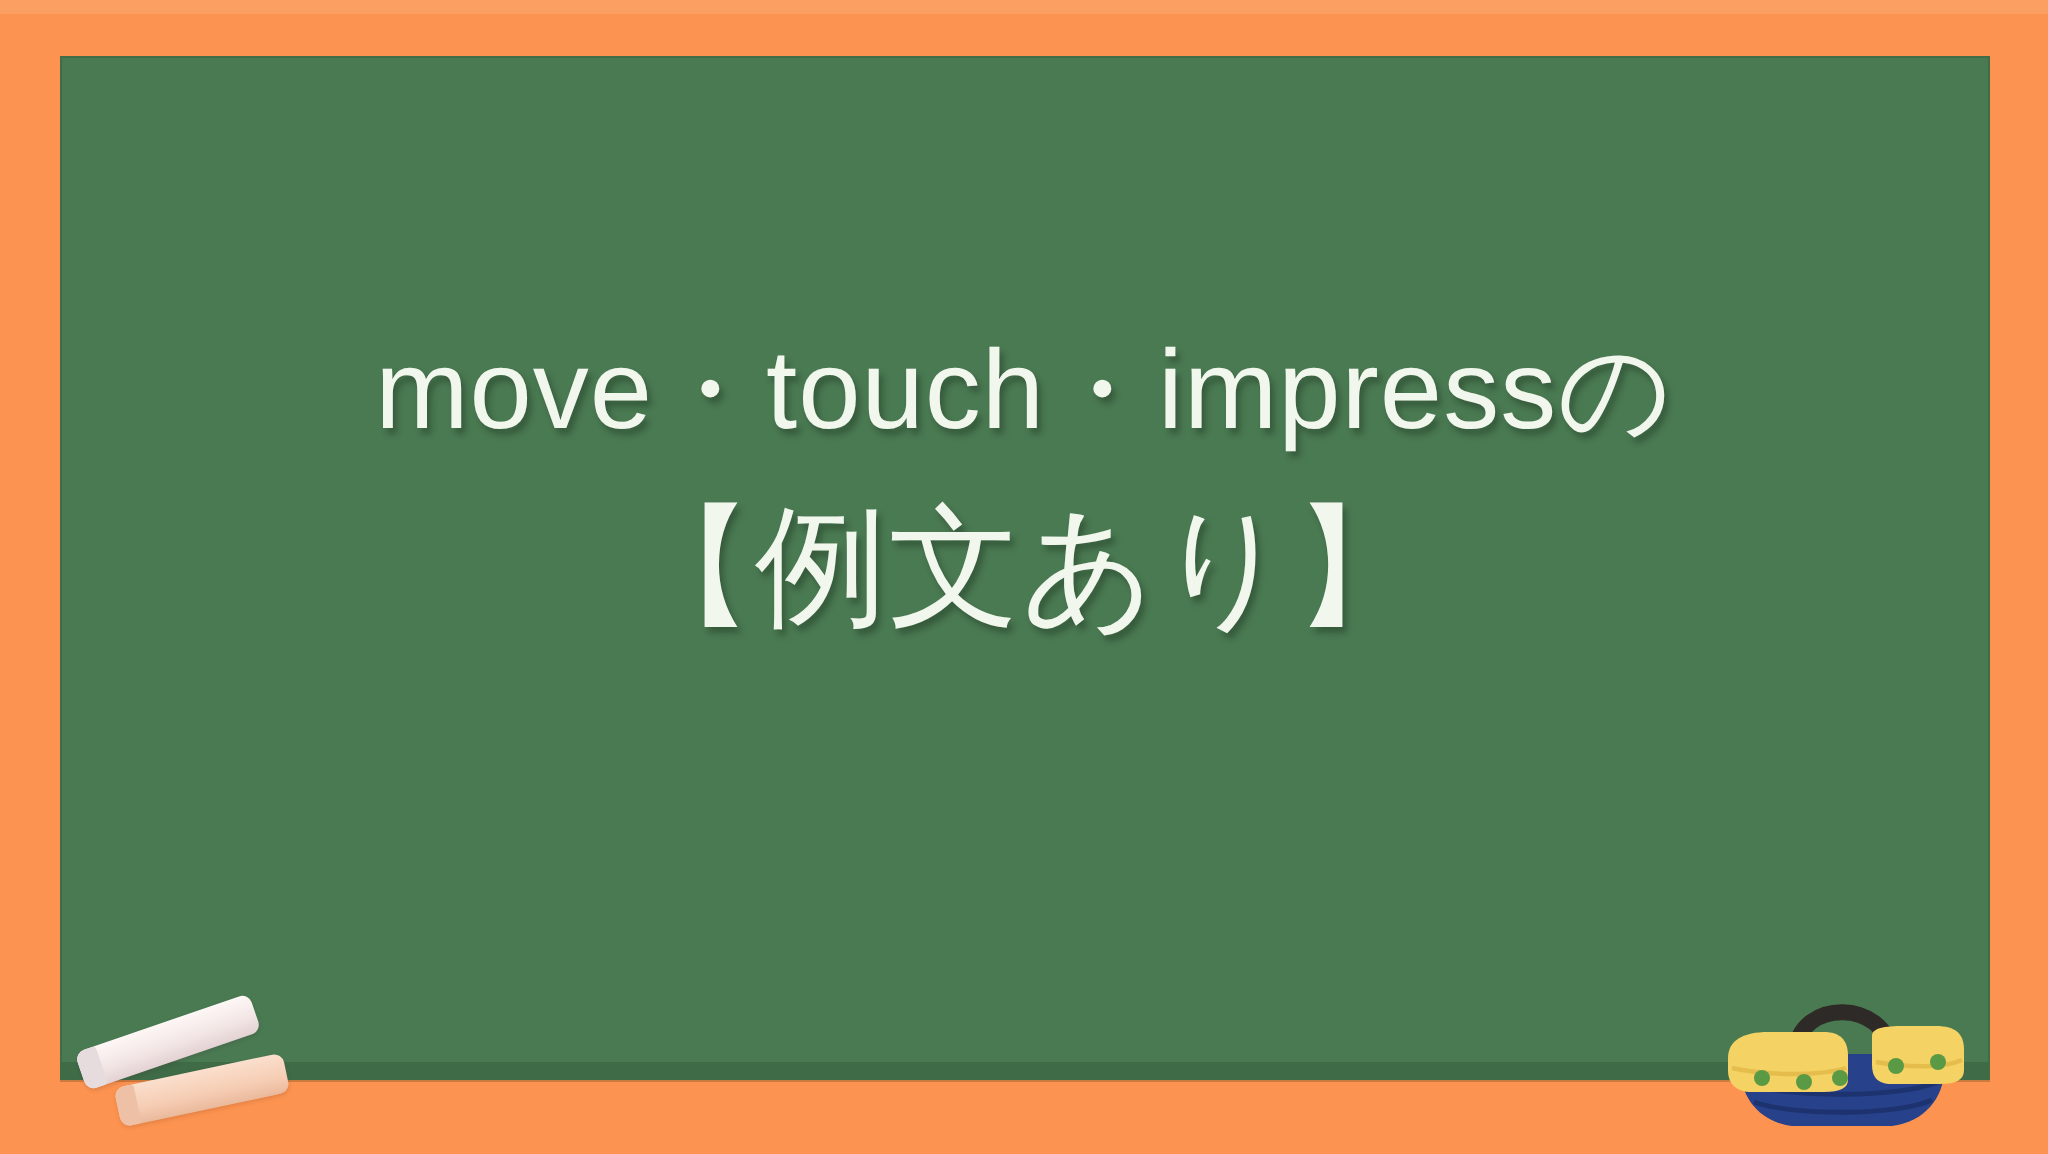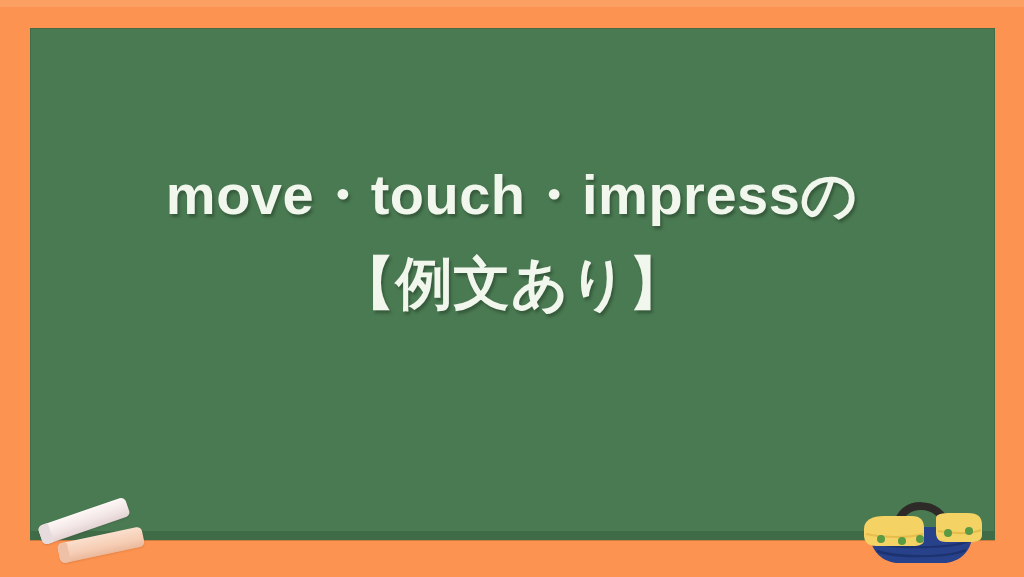--- a/index.html
+++ b/index.html
@@ -67,29 +67,29 @@
     top: 150px;
     text-align: center;
     pointer-events: none;
   }
 
   .title-line {
     display: block;
     color: #f2f7ee;
     font-size: 57px;
     line-height: 89px;
-    font-weight: 700;
+    font-weight: 400;
     letter-spacing: 0.5px;
     text-shadow: 2px 3px 3px rgba(28, 52, 31, 0.45);
     white-space: nowrap;
   }
 
   .title-line.line-1 { font-size: 56px; }
   .title-line.line-2 { font-size: 57px; }
-  .title-line.line-3 { font-size: 57px; }
+  .title-line.line-3 { font-size: 66px; }
 
   
   .chalk-group {
     position: absolute;
     left: 30px;
     bottom: 4px;
     width: 135px;
     height: 80px;
   }
   .chalk {

